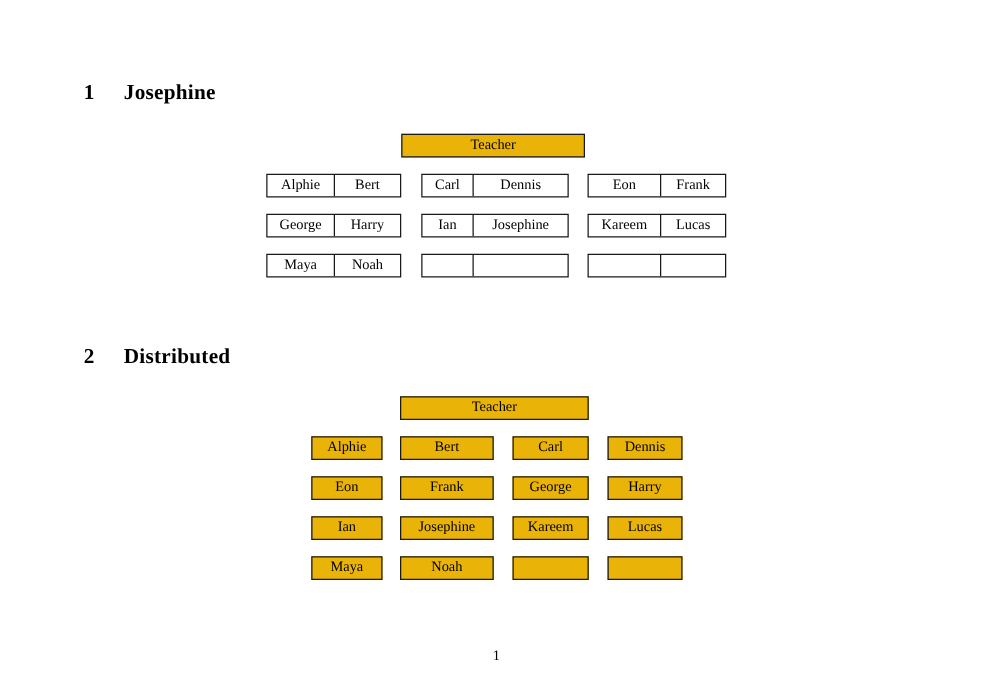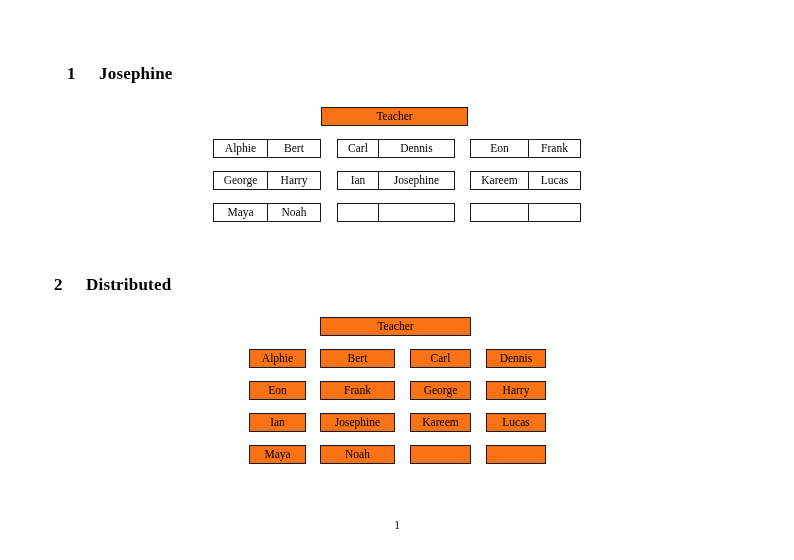--- a/index.html
+++ b/index.html
@@ -34,28 +34,28 @@
   }
   .section-heading .sec-num {
     display: inline-block;
     width: 32px;
   }
   .section-heading .sec-title {
     display: inline-block;
   }
 
   #heading-classical   { left: 67px;  top: 64px; }
-  #heading-distributed { left: 54px;  top: 275px; text-decoration: underline; }
+  #heading-distributed { left: 67px;  top: 275px; text-decoration: underline; }
 
   
   .box {
     position: absolute;
     box-sizing: border-box;
     border: 1px solid #1a1a1a;
-    background: #f97316;
+    background: #eab308;
     height: 19px;
     line-height: 17px;
     text-align: center;
     font-size: 11.5px;
     font-family: "Liberation Serif", "DejaVu Serif", serif;
     white-space: nowrap;
     overflow: hidden;
   }
 
   

